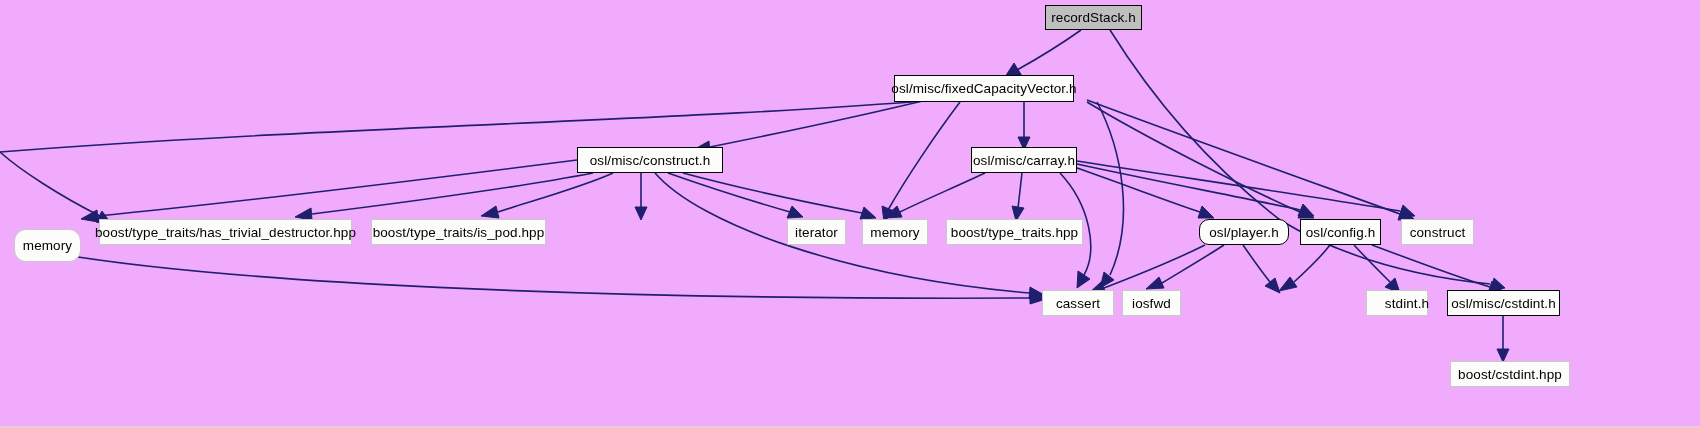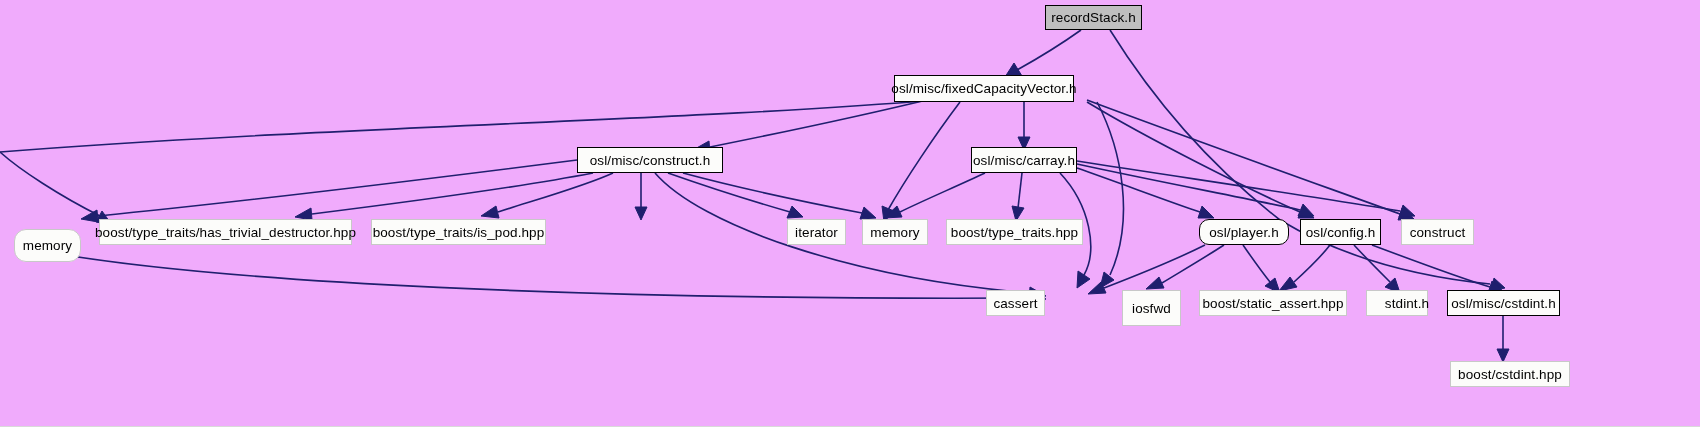--- a/index.html
+++ b/index.html
@@ -245,25 +245,24 @@
   <div class="node-box node-plain" style="left:862px;top:219px;width:66px;height:26px;">memory</div>
 
   <div class="node-box node-plain" style="left:946px;top:219px;width:137px;height:26px;">boost/type_traits.hpp</div>
 
   <div class="node-box node-strong" style="left:1199px;top:219px;width:90px;height:26px;border-radius:10px;">osl/player.h</div>
 
   <div class="node-box node-strong" style="left:1300px;top:219px;width:81px;height:26px;">osl/config.h</div>
 
   <div class="node-box node-plain" style="left:1401px;top:219px;width:73px;height:26px;">construct</div>
 
-  <div class="node-box node-plain" style="left:986px;top:290px;width:59px;height:26px;">cassert</div>
-
-  <div class="node-box node-plain" style="left:1122px;top:290px;width:59px;height:36px;">iosfwd</div>
-
-  <div class="node-box node-plain" style="left:1199px;top:290px;width:148px;height:26px;">boost/static_assert.hpp</div>
+  <div class="node-box node-plain" style="left:1042px;top:290px;width:72px;height:26px;">cassert</div>
+
+  <div class="node-box node-plain" style="left:1122px;top:290px;width:59px;height:26px;">iosfwd</div>
+
 
   <div class="node-box node-plain" style="left:1366px;top:290px;width:62px;height:26px;padding-left:20px;">stdint.h</div>
 
   <div class="node-box node-plain" style="left:1450px;top:361px;width:120px;height:26px;">boost/cstdint.hpp</div>
 
   <div class="node-box node-strong" style="left:1447px;top:290px;width:113px;height:26px;">osl/misc/cstdint.h</div>
 
   <div class="baseline-rule"></div>
 </div>
 

